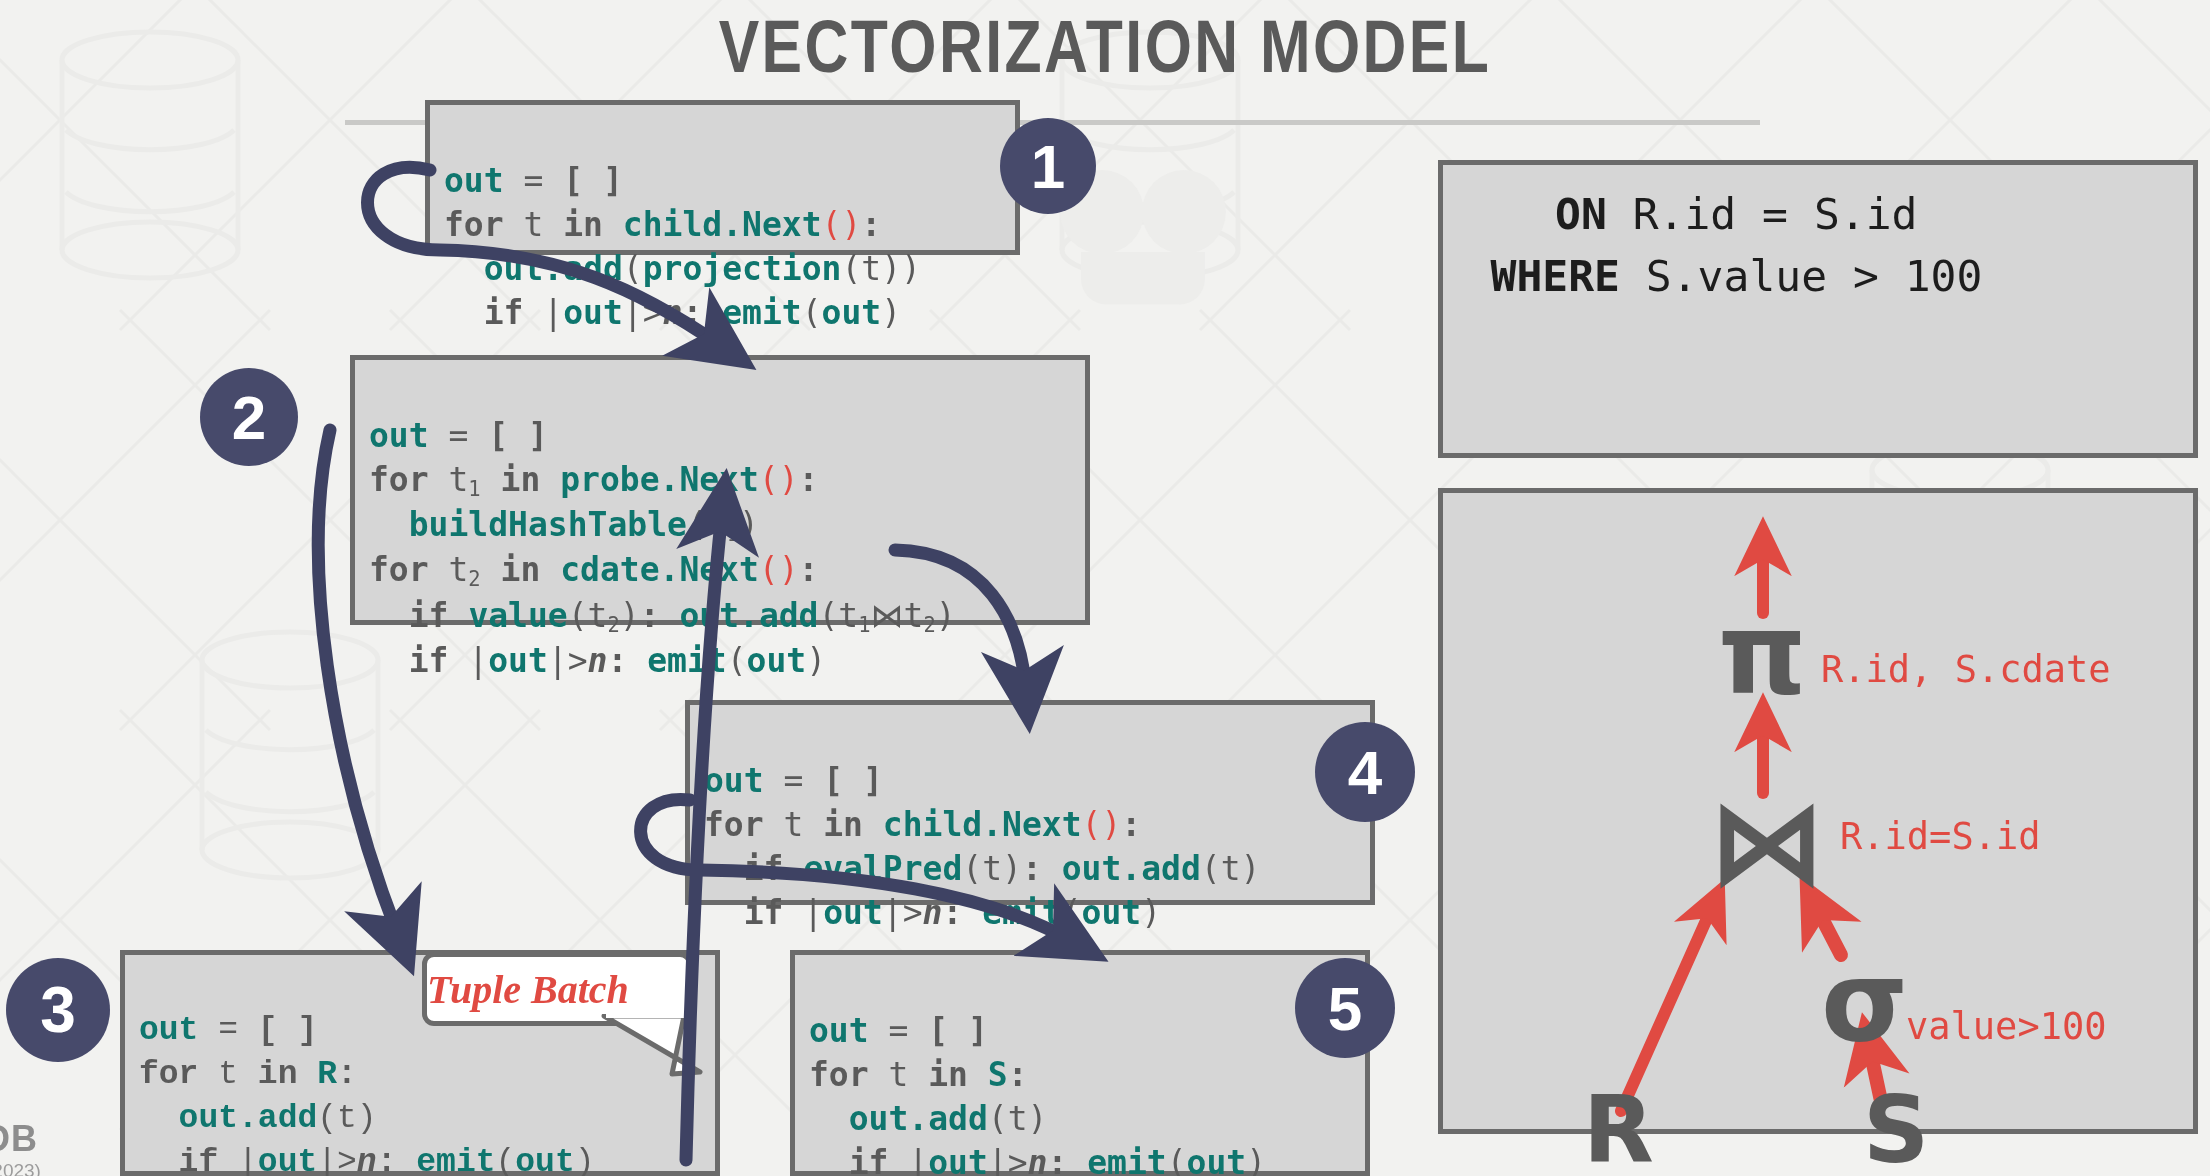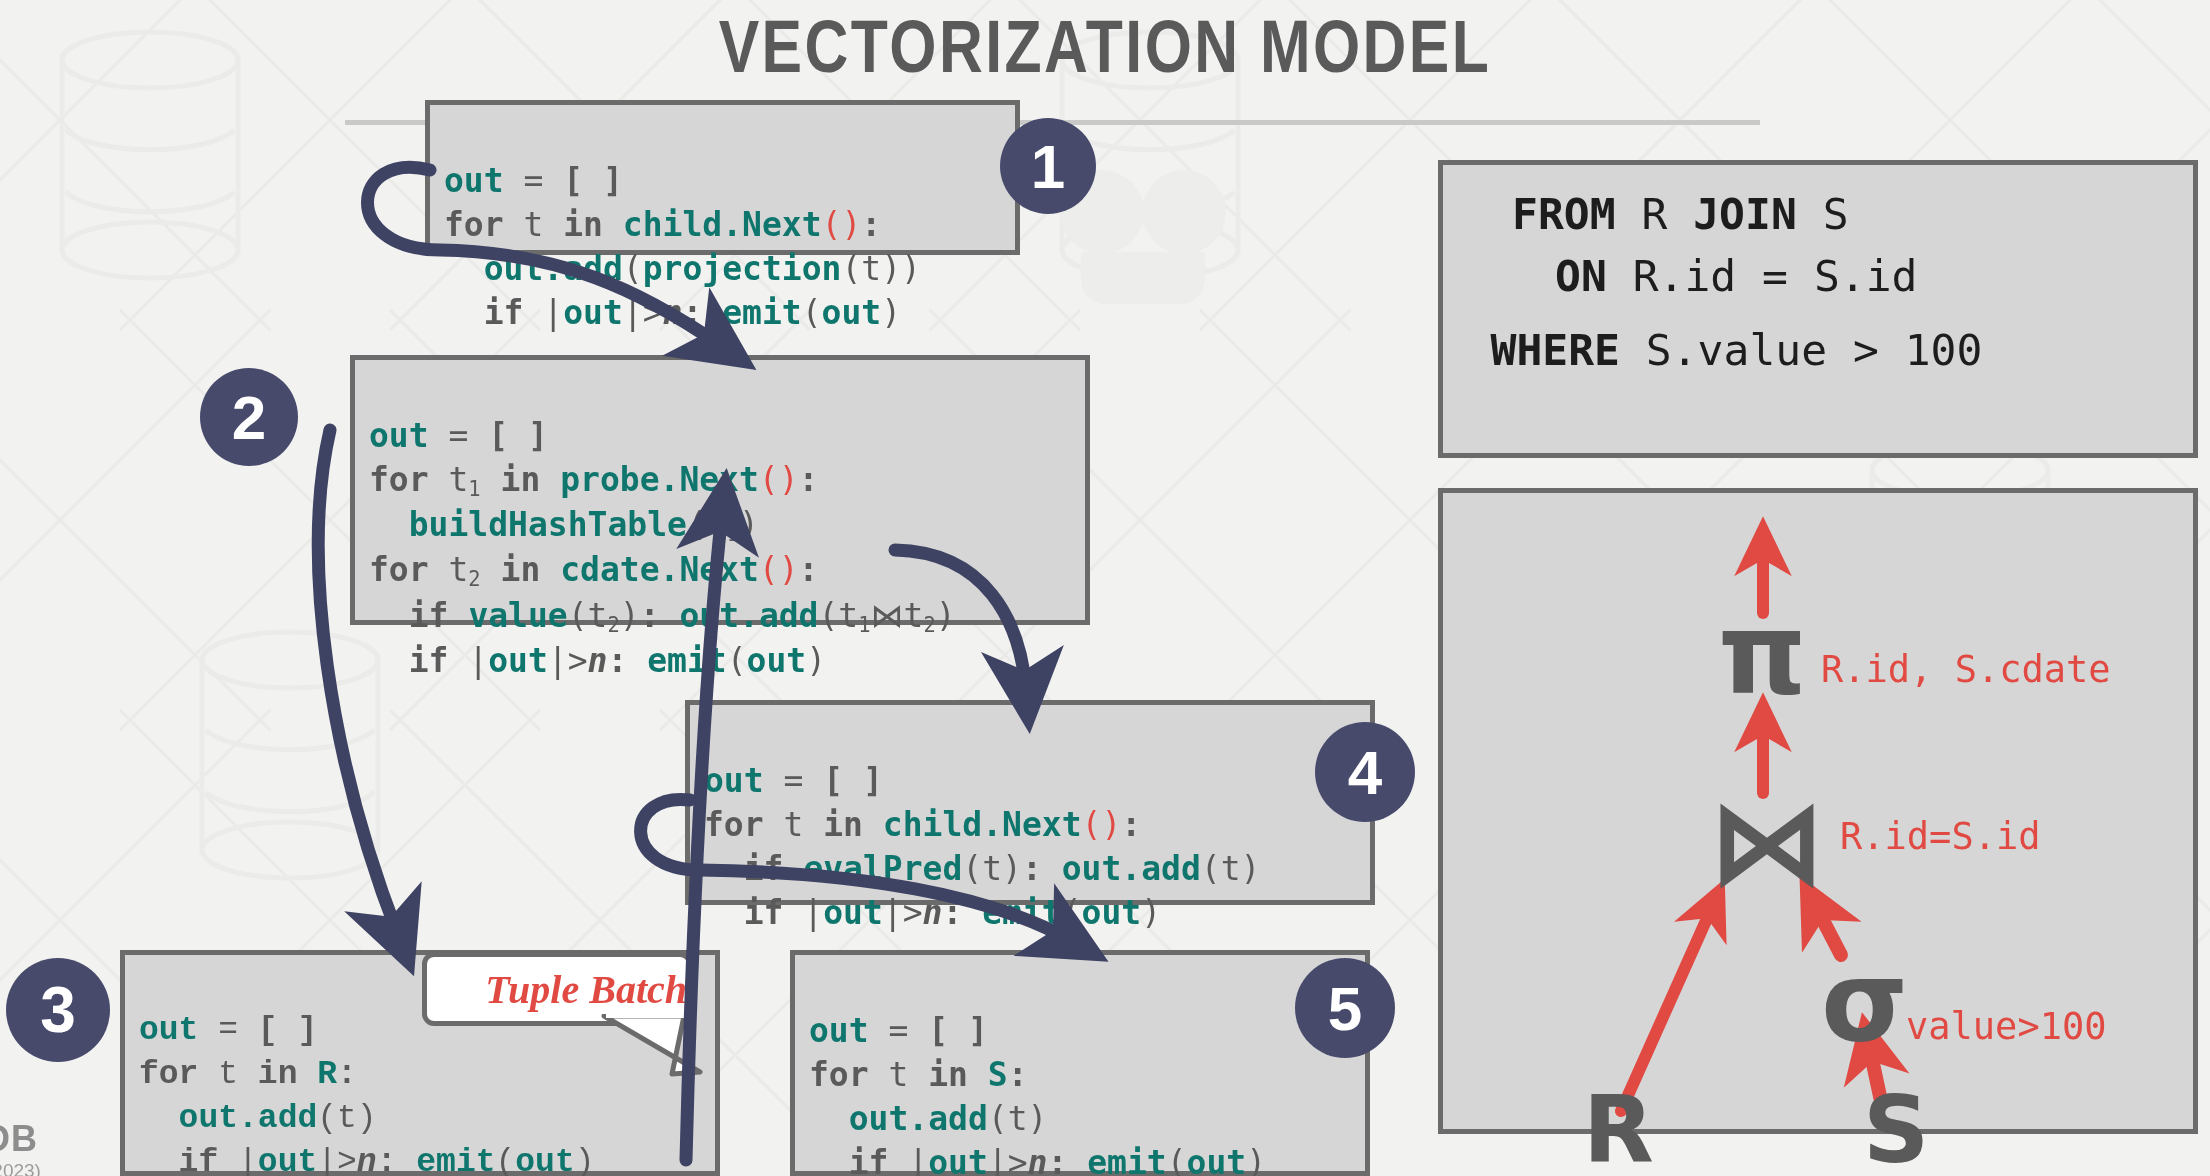--- a/index.html
+++ b/index.html
@@ -65,21 +65,21 @@
   #badge2{left:200px;top:368px;width:98px;height:98px;font-size:62px;}
   #badge3{left:6px;top:958px;width:104px;height:104px;font-size:64px;}
   #badge4{left:1315px;top:722px;width:100px;height:100px;font-size:62px;}
   #badge5{left:1295px;top:958px;width:100px;height:100px;font-size:62px;}
 
   
   #tuple-callout{
     position:absolute;left:422px;top:952px;width:270px;height:74px;
     background:#ffffff;border:5px solid #6b6b6b;border-radius:12px;
     box-sizing:border-box;
-    display:flex;align-items:center;justify-content:flex-end;
+    display:flex;align-items:center;justify-content:flex-start;
     z-index:8;
   }
   #tuple-callout .lbl{
     font-family:"Liberation Serif","DejaVu Serif",serif;
     font-weight:bold;font-style:italic;font-size:40px;color:#e04a42;
     white-space:nowrap;
   }
   #tuple-tail{position:absolute;left:600px;top:1014px;width:120px;height:72px;z-index:8;}
 
   
@@ -91,21 +91,21 @@
   #sql-panel .sqlline{
     font-family:"DejaVu Sans Mono","Liberation Mono",monospace;
     font-size:43px;line-height:1.45;color:#1d1d1d;white-space:pre;
     text-align:left;
   }
   #sql-panel .sqlkw{font-weight:bold;}
   #sql-rows{display:flex;flex-direction:column;align-items:flex-start;}
   .sql-r{display:block;}
   .sql-indent1{padding-left:1.0em;}
   .sql-indent2{padding-left:2.0em;}
-  .sql-indent3{padding-left:0.5em;margin-top:11px;}
+  .sql-indent3{padding-left:0.5em;}
 
   #plan-panel{left:1438px;top:488px;width:760px;height:646px;}
   #plan-svg{position:absolute;inset:0;}
   .plan-sym{
     position:absolute;color:#5a5a5a;font-weight:bold;
     font-family:"DejaVu Sans","Liberation Sans",sans-serif;
     z-index:3;
   }
   .plan-lbl{
     position:absolute;color:#e04a42;
@@ -281,21 +281,20 @@
   <div id="tuple-callout">
     <span class="lbl">Tuple Batch</span>
   </div>
   <svg id="tuple-tail" viewBox="0 0 120 72">
     <path d="M4 2 L100 58 L72 60 L84 2 Z" fill="#ffffff" stroke="#6b6b6b" stroke-width="5" stroke-linejoin="round"></path>
     <path d="M6 0 L86 0" stroke="#ffffff" stroke-width="8"></path>
   </svg>
 
   <div class="panel" id="sql-panel">
     <div id="sql-rows">
-      <div class="sqlline sql-r sql-indent1"><span class="sqlkw">FROM</span> R <span class="sqlkw">JOIN</span> S</div>
       <div class="sqlline sql-r sql-indent2"><span class="sqlkw">ON</span> R.id = S.id</div>
       <div class="sqlline sql-r sql-indent3"><span class="sqlkw">WHERE</span> S.value &gt; 100</div>
     </div>
   </div>
 
   <div class="panel" id="plan-panel">
     <svg id="plan-svg" viewBox="0 0 750 636">
       <defs>
         <marker id="redhead" markerWidth="5.2" markerHeight="5.2" refX="2.6" refY="2.6" orient="auto" markerUnits="strokeWidth">
           <path d="M0,0.2 L5.0,2.6 L0,5.0 L1.4,2.6 Z" fill="#e04a42"></path>

